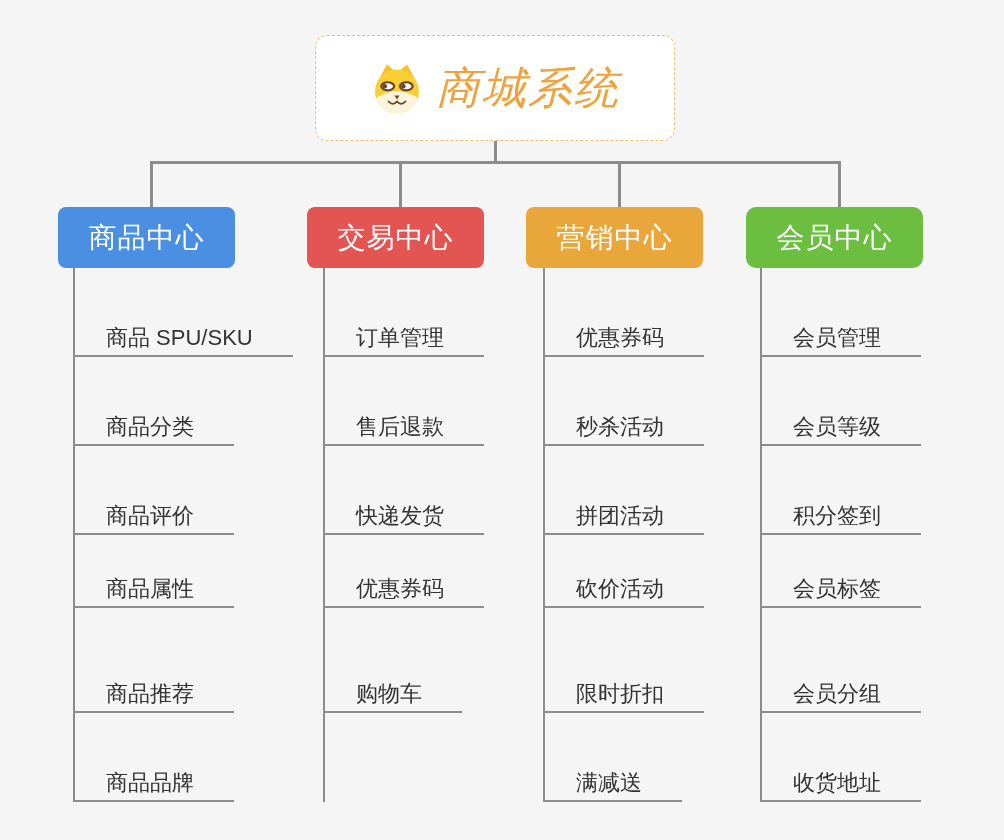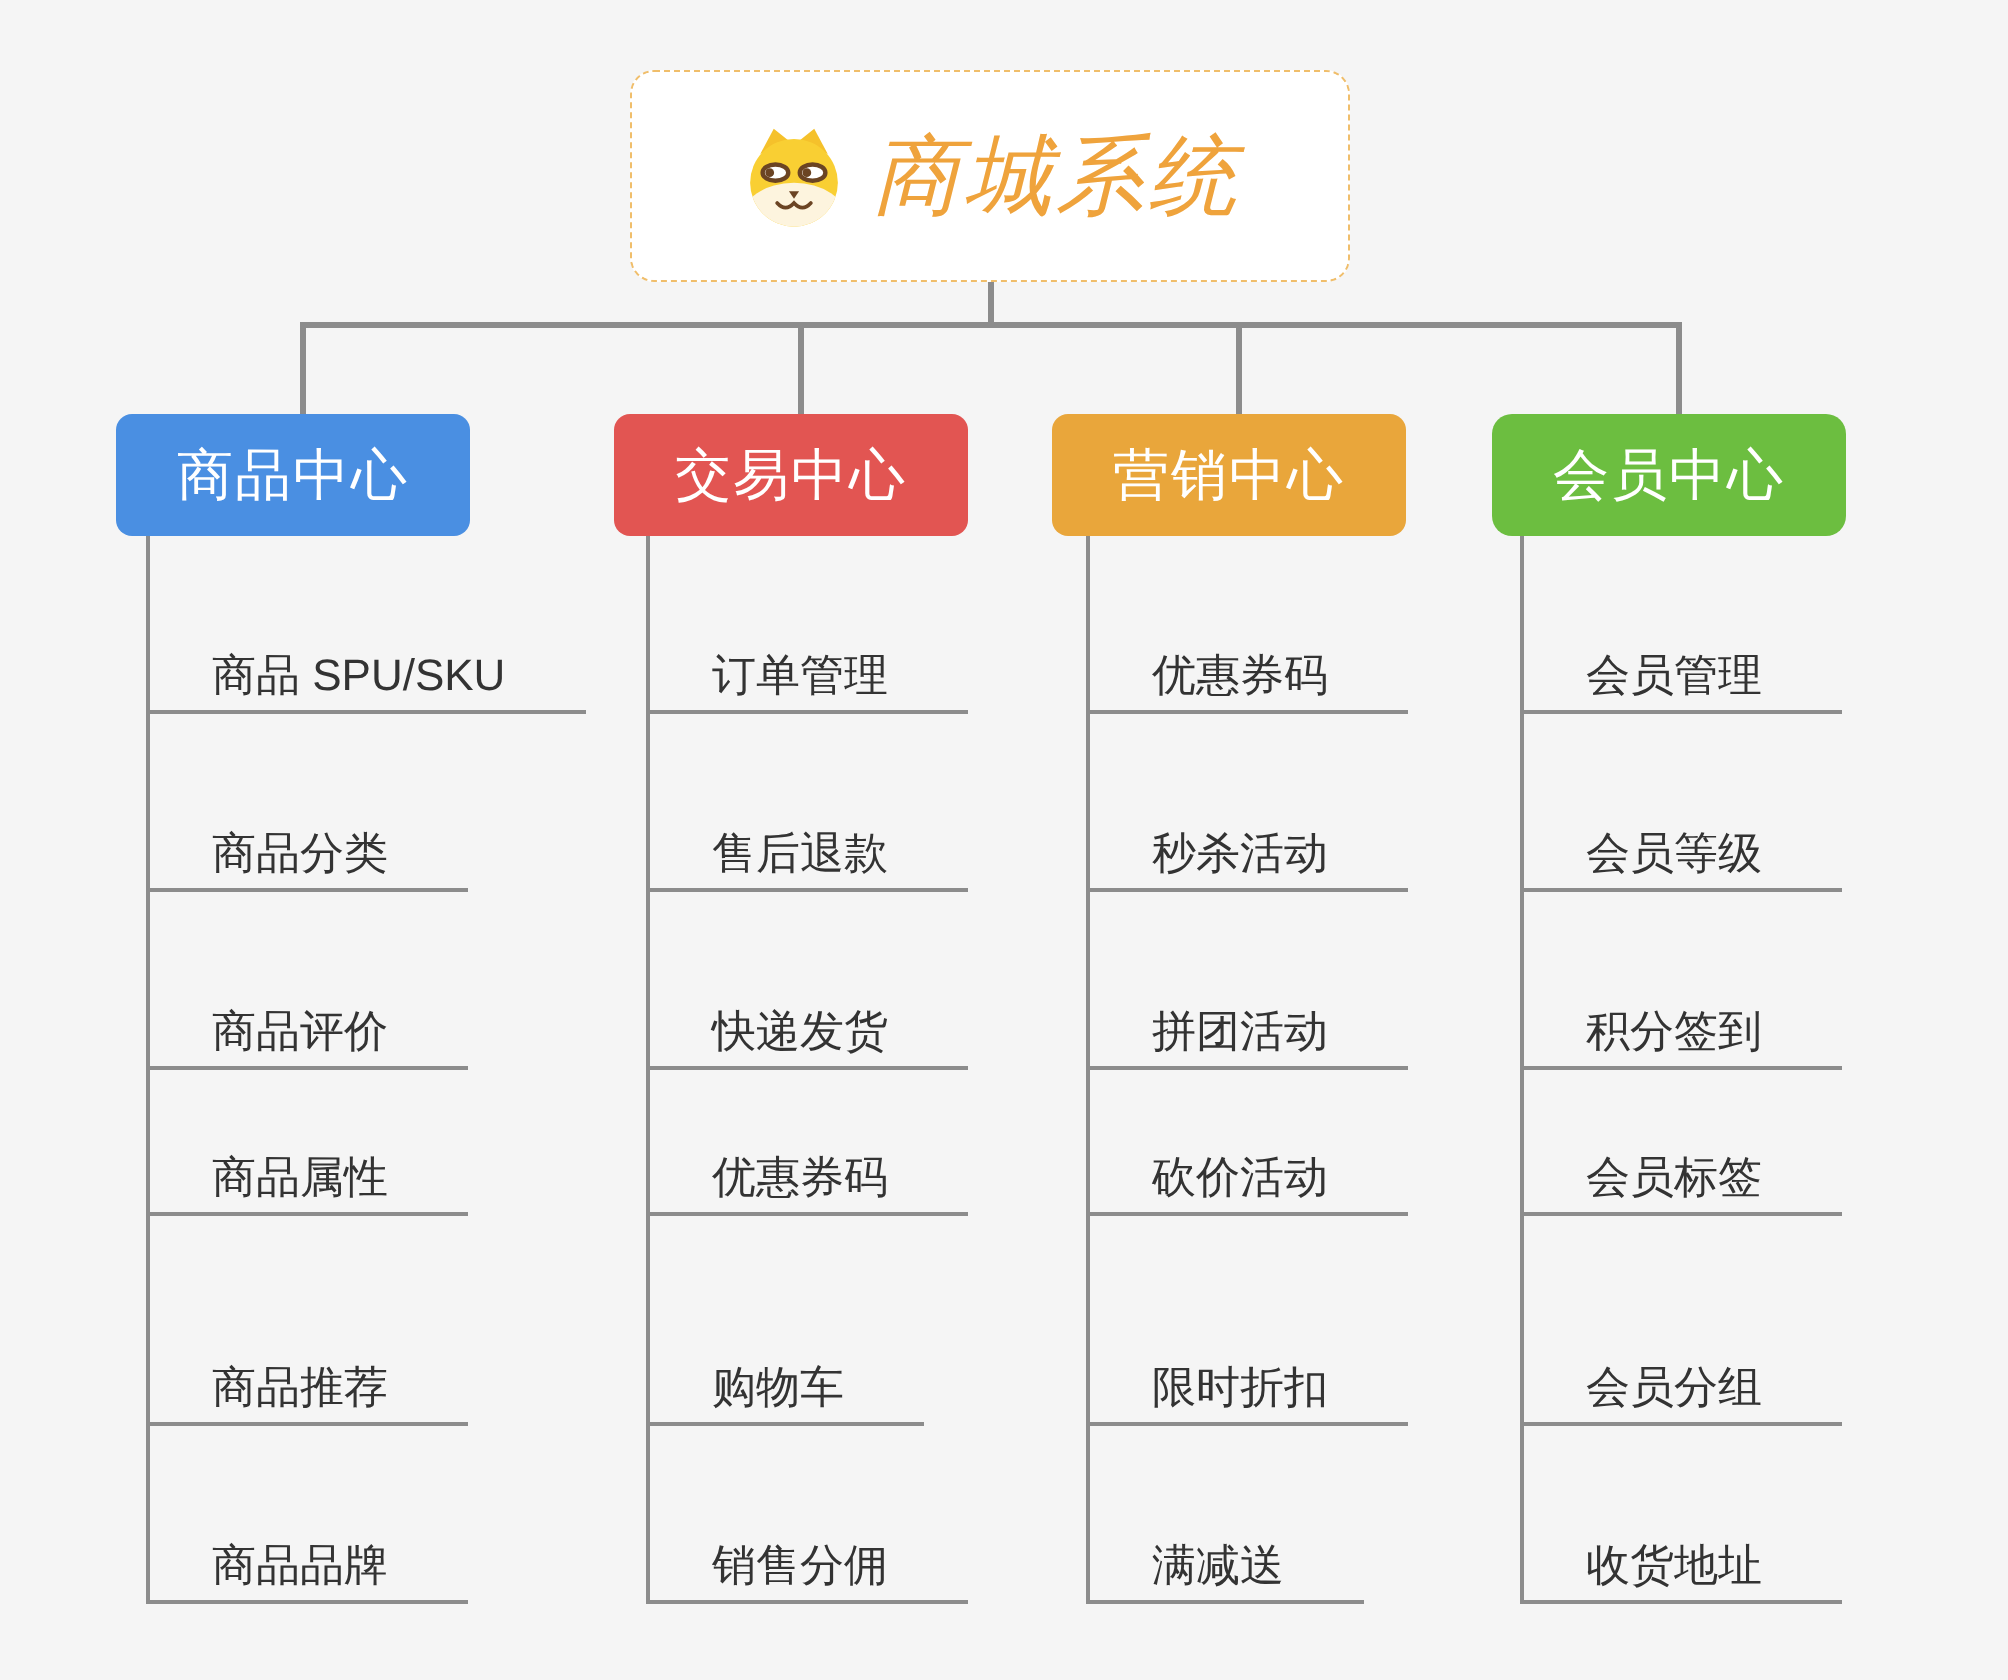--- a/index.html
+++ b/index.html
@@ -101,21 +101,20 @@
     <div class="item r5">商品品牌</div>
   </div>
 
   <div class="col c1">
     <div class="stem"></div>
     <div class="item r0">订单管理</div>
     <div class="item r1">售后退款</div>
     <div class="item r2">快递发货</div>
     <div class="item r3">优惠券码</div>
     <div class="item r4">购物车</div>
-    <div class="item r5">销售分佣</div>
   </div>
 
   <div class="col c2">
     <div class="stem"></div>
     <div class="item r0">优惠券码</div>
     <div class="item r1">秒杀活动</div>
     <div class="item r2">拼团活动</div>
     <div class="item r3">砍价活动</div>
     <div class="item r4">限时折扣</div>
     <div class="item r5">满减送</div>

